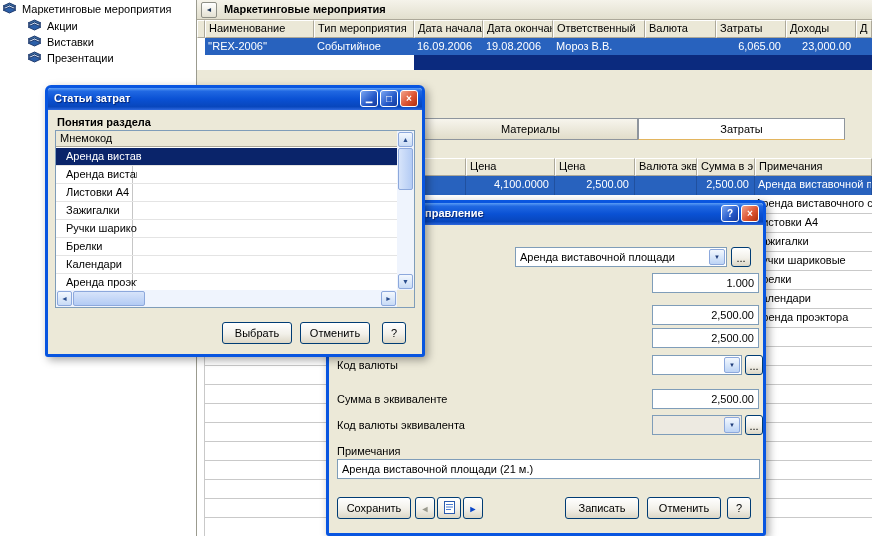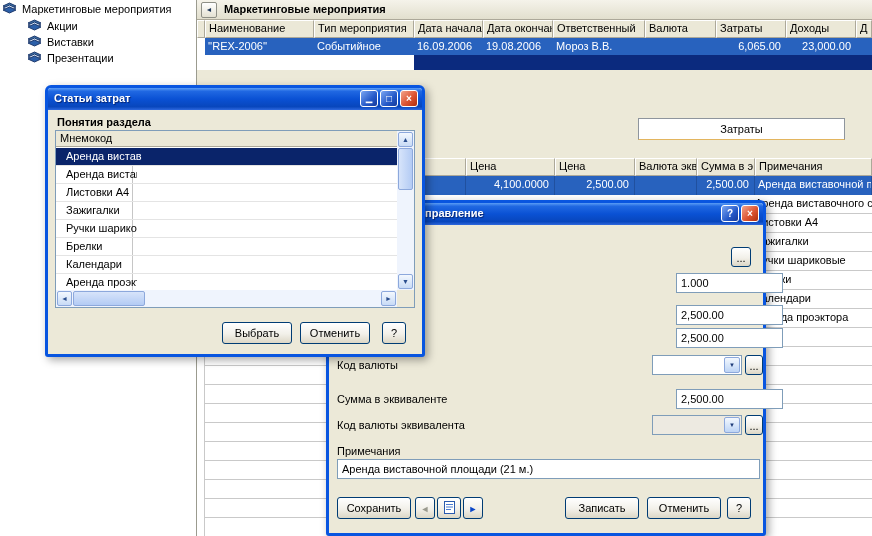--- a/index.html
+++ b/index.html
@@ -80,21 +80,21 @@
             background:linear-gradient(180deg,#D7E4FA,#B3CBF4); border:1px solid #8CA8DC; border-radius:2px; }
   .sb-corner { position:absolute; right:0; bottom:0; width:17px; height:17px; background:#ECE9D8; }
 
   .xpbtn { position:absolute; height:22px; border:1px solid #003C74; border-radius:3px;
            background:linear-gradient(180deg,#FFFFFF,#F2F0E9 55%,#DCD7C6);
            font-family:inherit; font-size:11px; text-align:center; line-height:20px; cursor:default; }
 
   .lbl { position:absolute; white-space:nowrap; }
   .fld { position:absolute; height:20px; border:1px solid #7F9DB9; background:#fff; line-height:18px;
          padding:0 4px; white-space:nowrap; overflow:hidden; }
-  .fld.num { text-align:left;margin-left:24px; }
+  .fld.num { text-align:right; }
   .combo { position:absolute; height:20px; border:1px solid #7F9DB9; background:#fff; line-height:18px;
            padding:0 20px 0 4px; white-space:nowrap; overflow:hidden; }
   .combo .arr { position:absolute; right:1px; top:1px; bottom:1px; width:16px;
                 background:linear-gradient(180deg,#F3F8FE,#BDD4F5); border:1px solid #8CA8DC; border-radius:2px;
                 font-size:6px; color:#1F3C7A; display:flex; align-items:center; justify-content:center; }
   .combo.disabled { background:#EDEAE1; }
   .navglyph { font-size:9px; line-height:20px; }
 </style>
 </head>
 <body>
@@ -169,20 +169,21 @@
     <div class="cell" style="width:70px">19.08.2006</div>
     <div class="cell" style="width:92px">Мороз В.В.</div>
     <div class="cell" style="width:71px"></div>
     <div class="cell num" style="width:70px">6,065.00</div>
     <div class="cell num" style="width:70px">23,000.00</div>
     <div class="cell fill"></div>
   </div>
   <div class="darkstrip"></div>
   <div class="grayzone"></div>
 
+  <div class="tab materials">Материалы</div>
   <div class="tab costs">Затраты</div>
 
   <div class="chdr">
     <div class="hc" style="width:8px"></div>
     <div class="hc" style="width:261px"></div>
     <div class="hc" style="width:89px">Цена</div>
     <div class="hc" style="width:80px">Цена</div>
     <div class="hc" style="width:62px">Валюта эквивалента</div>
     <div class="hc" style="width:58px">Сумма в эквиваленте</div>
     <div class="hc fill">Примечания</div>
@@ -228,20 +229,26 @@
       <span class="tbtns">
         <span class="tbtn blue">
             <span>?</span>
           </span>
         <span class="tbtn red">
             <span>×</span>
           </span>
       </span>
     </div>
 
+    <div class="combo" style="left:186px; top:44px; width:212px;">
+      <span>Аренда виставочной площади</span>
+      <span class="arr">
+          <span>▼</span>
+        </span>
+    </div>
     <div class="xpbtn" style="left:402px; top:44px; width:20px; height:20px;">...</div>
 
     <div class="fld num" style="left:323px; top:70px; width:107px;">1.000</div>
     <div class="fld num" style="left:323px; top:102px; width:107px;">2,500.00</div>
     <div class="fld num" style="left:323px; top:125px; width:107px;">2,500.00</div>
 
     <div class="lbl" style="left:8px; top:156px;">Код валюты</div>
     <div class="combo" style="left:323px; top:152px; width:90px;">
       <span></span>
       <span class="arr">

